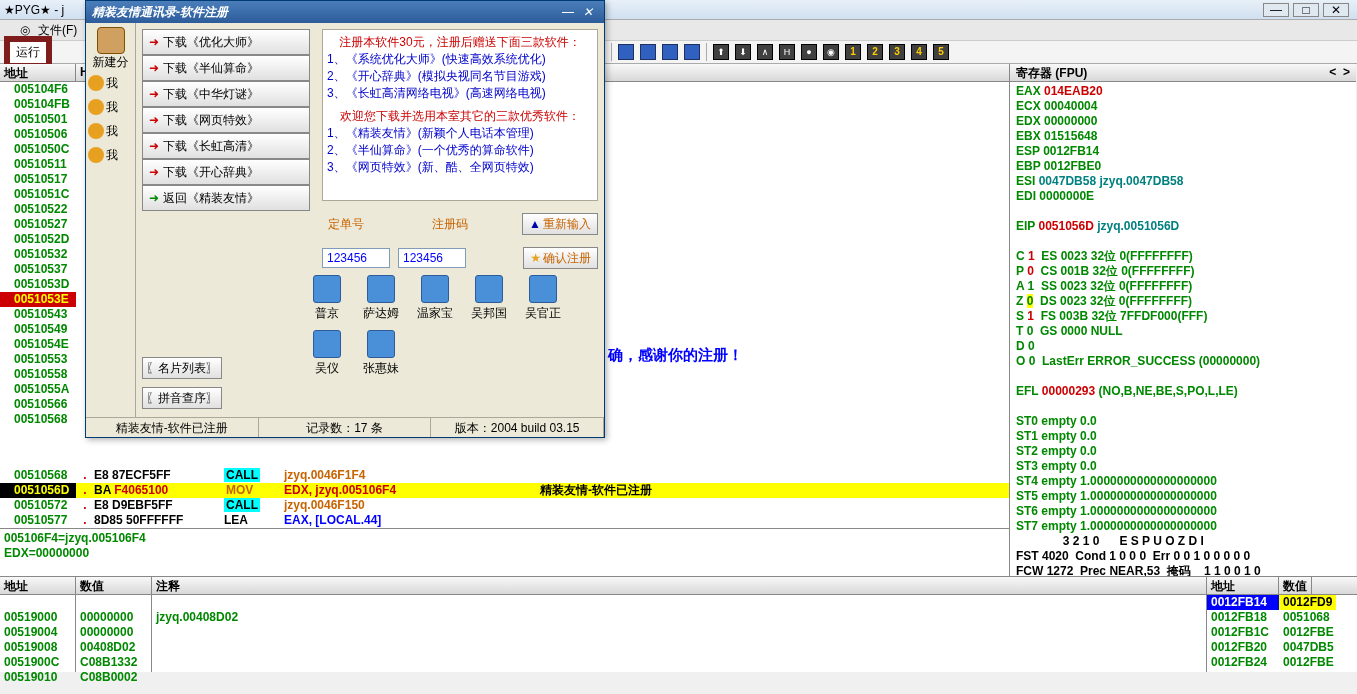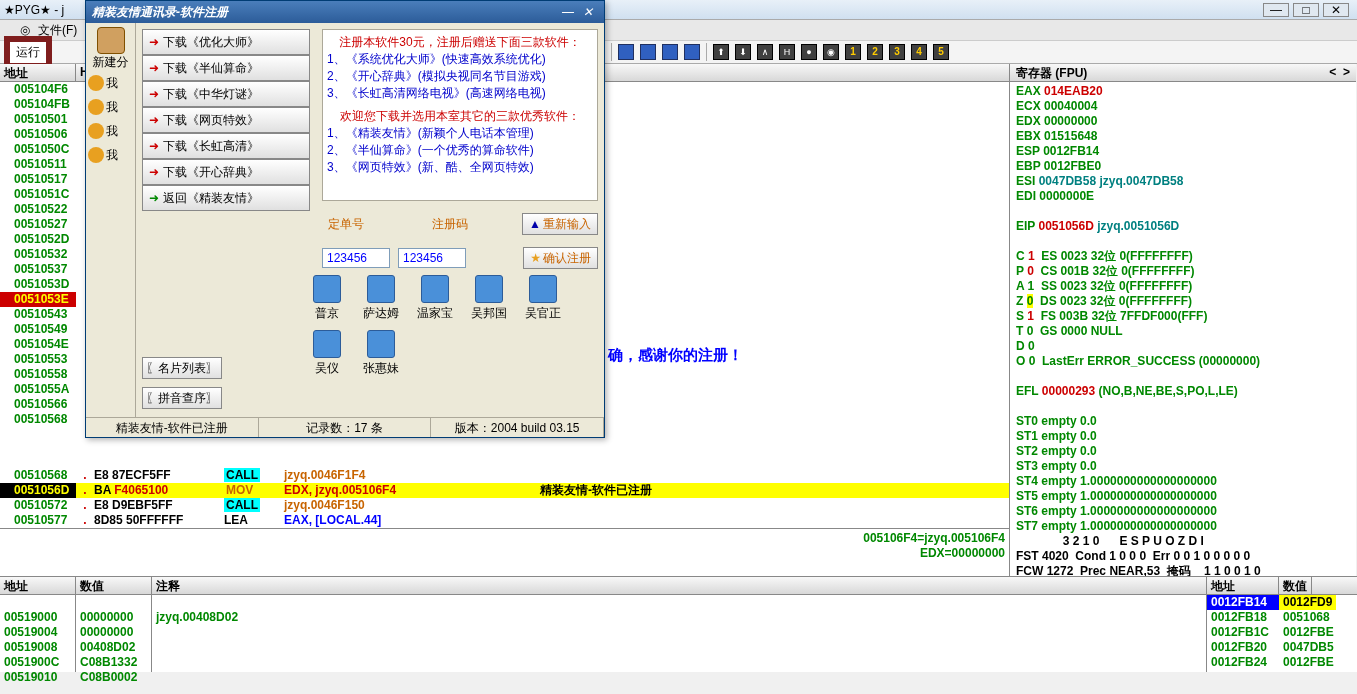--- a/index.html
+++ b/index.html
@@ -21,21 +21,21 @@
 .left-pane { width: 1010px; display: flex; flex-direction: column; border-right: 1px solid #888; }
 .addr-header { height: 18px; background: linear-gradient(#f8f8f8,#d8d8d8); border-bottom: 1px solid #888; display:flex; }
 .addr-header span { border-right: 1px solid #888; padding: 1px 4px; }
 .addr-list { flex: 1; background: #fff; overflow: hidden; }
 .addr-row { display: flex; line-height: 15px; }
 .addr-cell { width: 76px; padding: 0 14px; color: #080; }
 .addr-dot { width: 18px; text-align: center; color: #c00; }
 .addr-hex { width: 130px; color: #000; }
 .addr-mnem { width: 60px; }
 .addr-ops { flex: 1; }
-.info-pane { height: 48px; background: #fff; border-top: 1px solid #888; padding: 2px 4px; color: #080; line-height: 15px; text-align: right; }
+.info-pane { height: 48px; background: #fff; border-top: 1px solid #888; padding: 2px 4px; color: #080; line-height: 15px; }
 .right-pane { width: 346px; background: #fff; display: flex; flex-direction: column; }
 .reg-header { height: 18px; background: linear-gradient(#f8f8f8,#d8d8d8); border-bottom: 1px solid #888; padding: 1px 6px; display:flex; justify-content:space-between;}
 .reg-body { flex: 1; padding: 2px 6px; line-height: 15px; overflow: hidden; color: #080; }
 .reg-body div { white-space: pre; }
 .red { color: #c00 !important; }
 .blue { color: #00f !important; }
 .orange { color: #c86400 !important; }
 .teal { color: #008080 !important; }
 .black { color: #000 !important; }
 .bottom-area { display: flex; height: 96px; border-top: 1px solid #888; }

